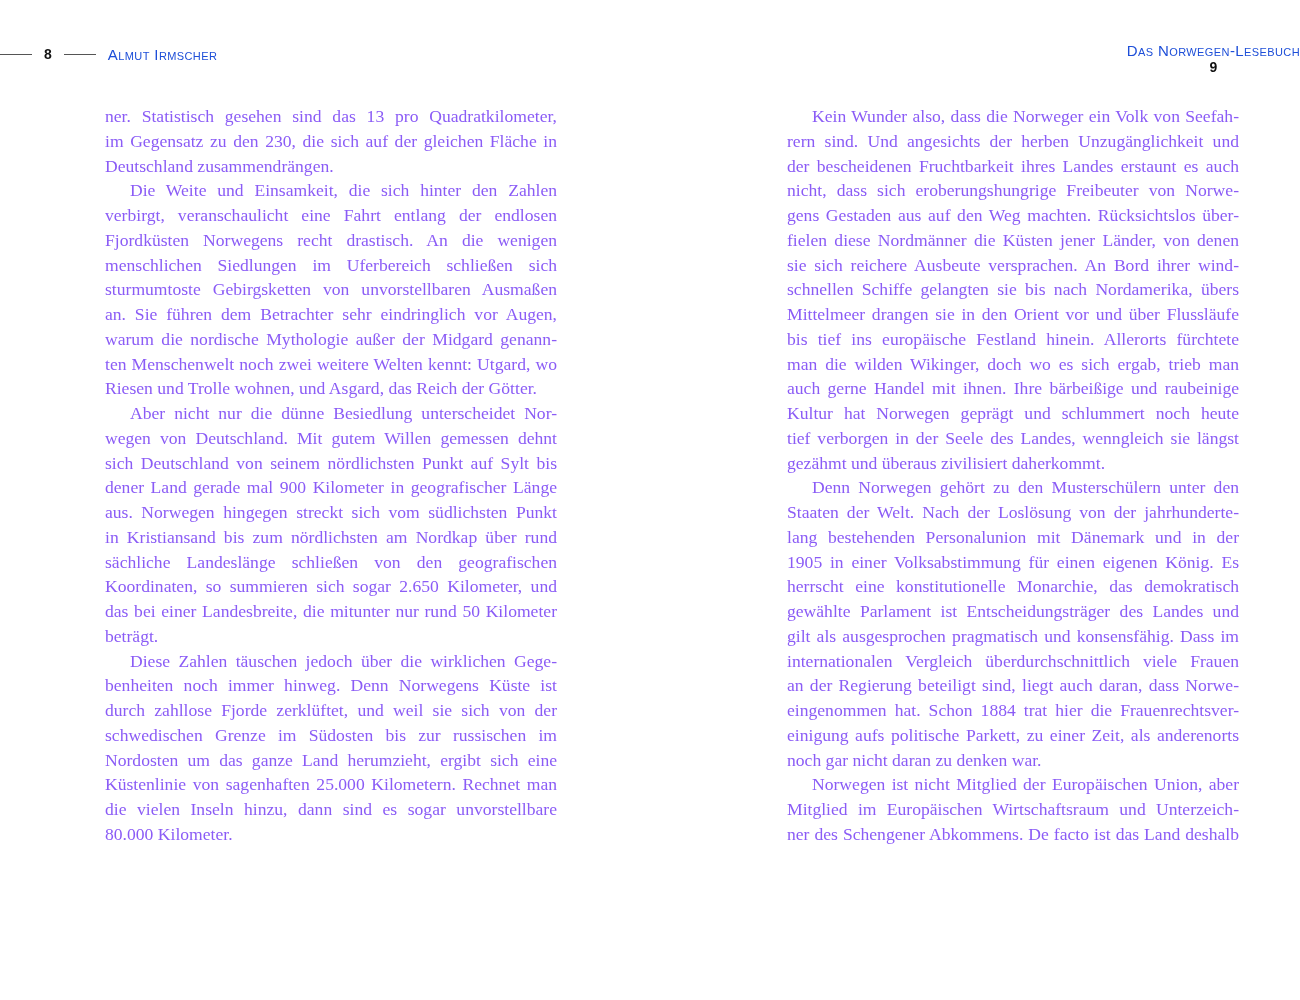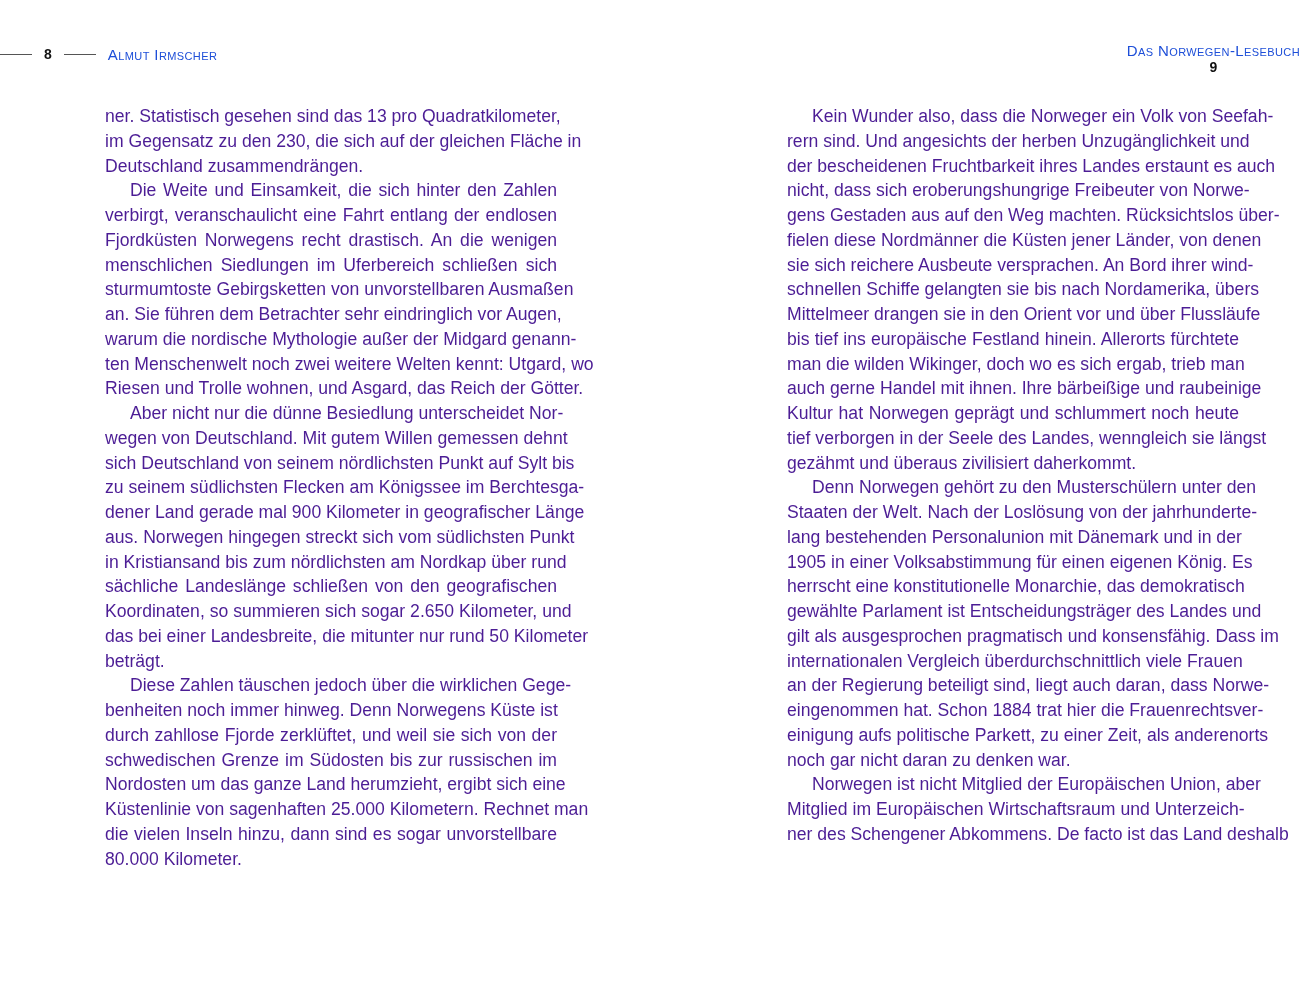--- a/index.html
+++ b/index.html
@@ -3,21 +3,21 @@
 <meta charset="utf-8">
 <style>
   html, body { margin: 0; padding: 0; background: #ffffff; }
   body { width: 1300px; height: 1000px; position: relative; overflow: hidden; color: #1a1a1a; }
   .header { position: absolute; top: 42px; height: 24px; display: flex; align-items: center; font-family: "Liberation Sans", "DejaVu Sans", sans-serif; }
   .header-left { left: 0; }
   .header-right { right: 0; flex-direction: column; }
   .rule { display: inline-block; height: 1px; background: #555; width: 30px; }
   .pnum { font-weight: bold; font-size: 14px; color: #111; }
   .running-title { font-variant: small-caps; font-size: 15px; letter-spacing: 0.4px; color: #1d4ed8; }
-  .page { position: absolute; top: 104px; width: 452px; font-family: Liberation Sans, sans-serif; font-size: 17.6px; line-height: 24.75px; color: #4c1d95; }
+  .page { position: absolute; top: 104px; width: 452px; font-family: Liberation Serif, serif; font-size: 17.6px; line-height: 24.75px; color: #8b5cf6; }
   .page-left { left: 105px; }
   .page-right { left: 787px; }
   .line { display: block; text-align: justify; text-align-last: justify; white-space: nowrap; height: 24.75px; }
   .line.last { text-align-last: left; }
   .line.indent { padding-left: 25px; }
 </style>
 </head>
 <body>
 
 <div class="header header-left">
@@ -48,21 +48,20 @@
       <span class="line">sturmumtoste Gebirgsketten von unvorstellbaren Ausmaßen</span>
       <span class="line">an. Sie führen dem Betrachter sehr eindringlich vor Augen,</span>
       <span class="line">warum die nordische Mythologie außer der Midgard genann-</span>
       <span class="line">ten Menschenwelt noch zwei weitere Welten kennt: Utgard, wo</span>
       <span class="line last">Riesen und Trolle wohnen, und Asgard, das Reich der Götter.</span>
     </div>
     <div>
       <span class="line indent">Aber nicht nur die dünne Besiedlung unterscheidet Nor-</span>
       <span class="line">wegen von Deutschland. Mit gutem Willen gemessen dehnt</span>
       <span class="line">sich Deutschland von seinem nördlichsten Punkt auf Sylt bis</span>
-      <span class="line">zu seinem südlichsten Flecken am Königssee im Berchtesga-</span>
       <span class="line">dener Land gerade mal 900 Kilometer in geografischer Länge</span>
       <span class="line">aus. Norwegen hingegen streckt sich vom südlichsten Punkt</span>
       <span class="line">in Kristiansand bis zum nördlichsten am Nordkap über rund</span>
       <span class="line">sächliche Landeslänge schließen von den geografischen</span>
       <span class="line">Koordinaten, so summieren sich sogar 2.650 Kilometer, und</span>
       <span class="line">das bei einer Landesbreite, die mitunter nur rund 50 Kilometer</span>
       <span class="line last">beträgt.</span>
     </div>
     <div>
       <span class="line indent">Diese Zahlen täuschen jedoch über die wirklichen Gege-</span>

